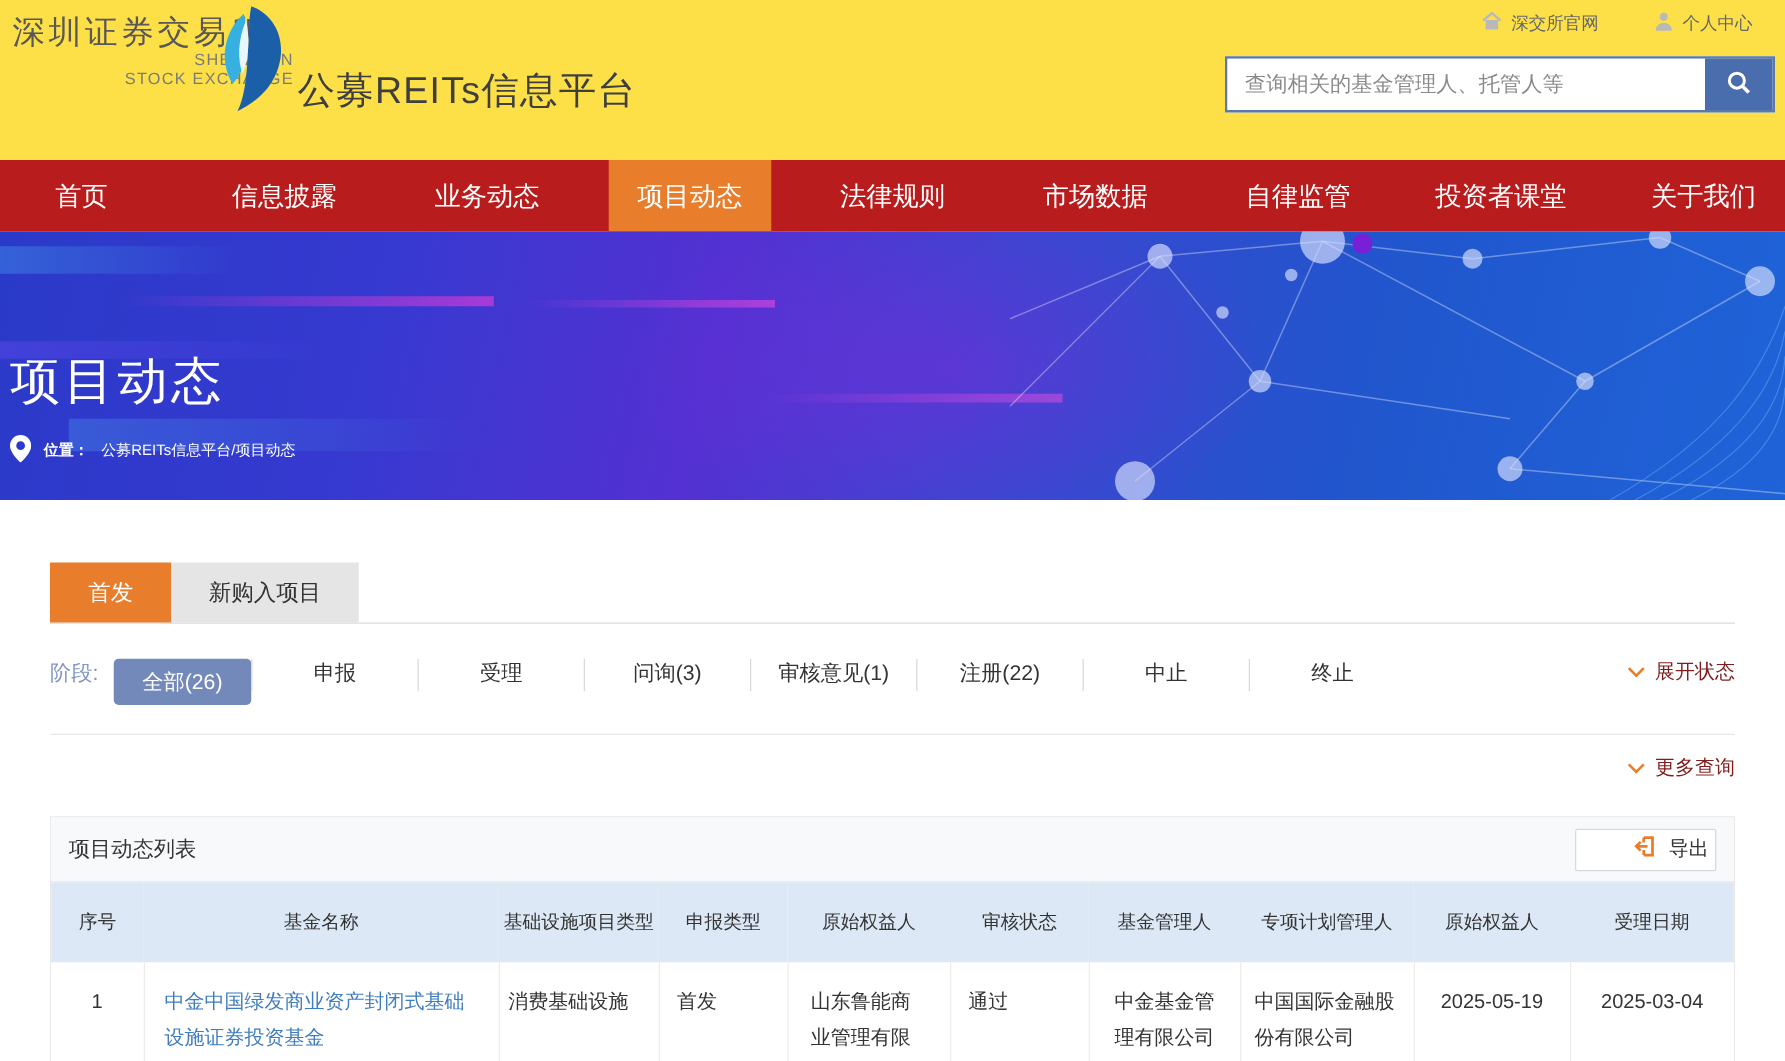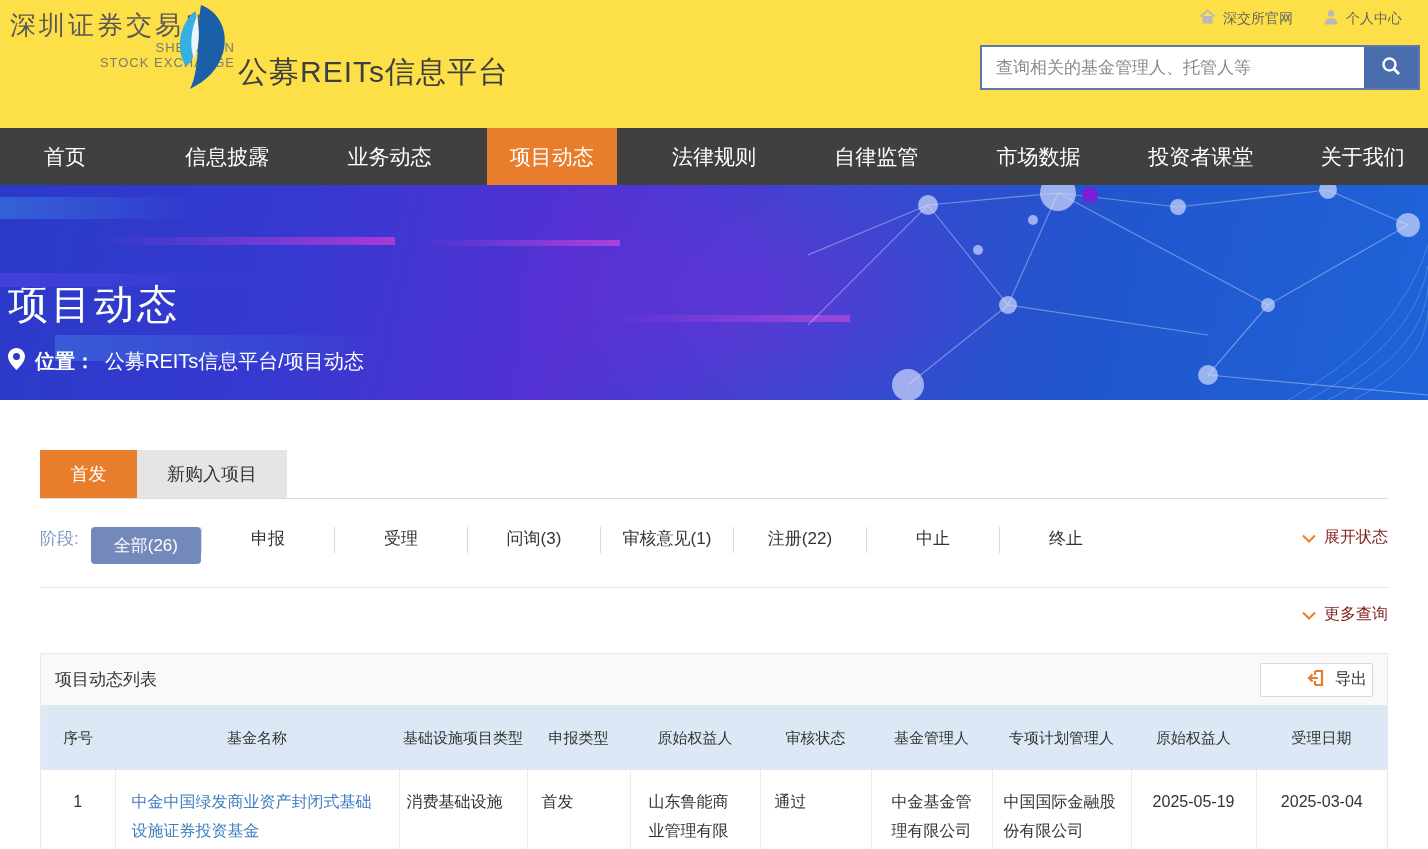--- a/index.html
+++ b/index.html
@@ -6,54 +6,54 @@
   html,body { width:1428px; height:849px; overflow:hidden; background:#fff;
     font-family:"Liberation Sans","DejaVu Sans",sans-serif; color:#333; }
 
   
   .header { position:relative; height:128px; background:#fde047; }
   .logo-block { position:absolute; left:10px; top:10px; width:225px; }
   .logo-cn { font-size:26px; color:#595757; letter-spacing:3px; line-height:1.2; }
   .logo-en { font-size:13px; color:#7a7a7a; letter-spacing:1px; text-align:right; line-height:1.15; }
   .logo-mark { position:absolute; left:168px; top:4px; }
   .site-title { position:absolute; left:238px; top:52px; font-size:30px; color:#3f3f3f; letter-spacing:1px; }
-  .topbar { position:absolute; right:26px; top:9px; display:flex; gap:30px; align-items:center;
+  .topbar { position:absolute; right:26px; top:9px; display:flex; gap:44px; align-items:center;
     font-size:14px; color:#666; }
   .toplink { display:flex; align-items:center; gap:7px; cursor:pointer; }
   .searchbox { position:absolute; right:8px; top:45px; width:440px; height:45px;
     border:2px solid #5b79ab; display:flex; background:#fff; }
   .searchbox input { flex:1; border:none; outline:none; padding:14px 14px; font-size:17px; color:#333;
     font-family:inherit; }
   .searchbox input::placeholder { color:#8a8a8a; }
   .search-btn { width:54px; height:100%; background:#4a6dad; border:none; cursor:pointer;
     display:flex; align-items:center; justify-content:center; }
 
   
-  .nav { display:flex; height:57px; background:#404040;gap:32px; }
+  .nav { display:flex; height:57px; background:#b91c1c;gap:32px; }
   .nav-item { flex:1; display:flex; align-items:center; justify-content:center;
     color:#fff; font-size:21px; cursor:pointer; }
   .nav-item.active { background:#e87d2c; }
 
   
   .banner { position:relative; height:215px; overflow:hidden;
     background:linear-gradient(103deg,#2a3ac8 0%,#3739d0 22%,#5431d2 40%,#3847cf 56%,#2156cd 76%,#1f63d8 100%); }
   .banner .glow { position:absolute; left:480px; top:-40px; width:560px; height:300px;
     background:radial-gradient(ellipse at center, rgba(130,40,220,.45) 0%, rgba(130,40,220,0) 65%); }
   .streak { position:absolute; height:22px; }
   .s1 { left:0; top:12px; width:190px; background:linear-gradient(90deg,rgba(80,200,255,.28),rgba(80,200,255,0)); }
   .s2 { left:95px; top:52px; width:300px; height:8px; background:linear-gradient(90deg,rgba(255,60,220,0),rgba(255,60,220,.55)); }
   .s3 { left:0; top:88px; width:260px; height:14px; background:linear-gradient(90deg,rgba(120,80,255,.30),rgba(120,80,255,0)); }
   .s4 { left:55px; top:150px; width:330px; height:26px; background:linear-gradient(90deg,rgba(90,190,255,.25),rgba(90,190,255,0)); }
   .s5 { left:420px; top:55px; width:200px; height:6px; background:linear-gradient(90deg,rgba(255,80,230,0),rgba(255,80,230,.5)); }
   .s6 { left:610px; top:130px; width:240px; height:7px; background:linear-gradient(90deg,rgba(255,80,230,0),rgba(255,80,230,.45)); }
   .net { position:absolute; right:0; top:0; }
   .banner-title { position:absolute; left:8px; top:92px; color:#fff; font-size:40px;
     font-weight:500; letter-spacing:3px; }
   .crumb-row { position:absolute; left:8px; top:163px; display:flex; align-items:center; gap:10px;
-    color:#fff; font-size:20px;text-align:right; }
+    color:#fff; font-size:12px;text-align:right; }
   .crumb-row b { font-weight:bold; }
 
   
   .content { padding:0 40px; }
   .tabs { margin-top:50px; display:flex; border-bottom:1px solid #dcdcdc; }
   .tab { height:48px; display:flex; align-items:center; justify-content:center;
     font-size:18px; cursor:pointer; }
   .tab.active { width:97px; background:#e87d2c; color:#fff; }
   .tab.idle { width:150px; background:#e5e5e5; color:#333; }
 
@@ -145,22 +145,22 @@
     </button>
   </div>
 </div>
 
 <div class="nav">
   <div class="nav-item">首页</div>
   <div class="nav-item">信息披露</div>
   <div class="nav-item">业务动态</div>
   <div class="nav-item active">项目动态</div>
   <div class="nav-item">法律规则</div>
+  <div class="nav-item">市场数据</div>
   <div class="nav-item">自律监管</div>
-  <div class="nav-item">市场数据</div>
   <div class="nav-item">投资者课堂</div>
   <div class="nav-item">关于我们</div>
 </div>
 
 <div class="banner">
   <div class="glow"></div>
   <div class="streak s1"></div>
   <div class="streak s2"></div>
   <div class="streak s3"></div>
   <div class="streak s4"></div>

